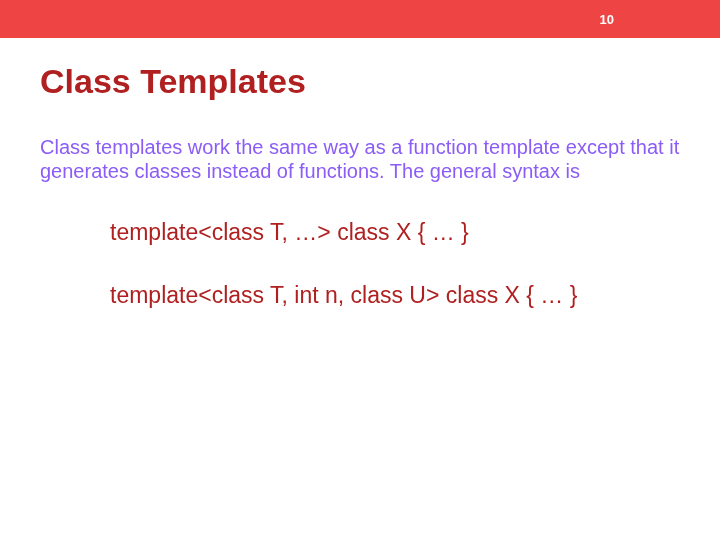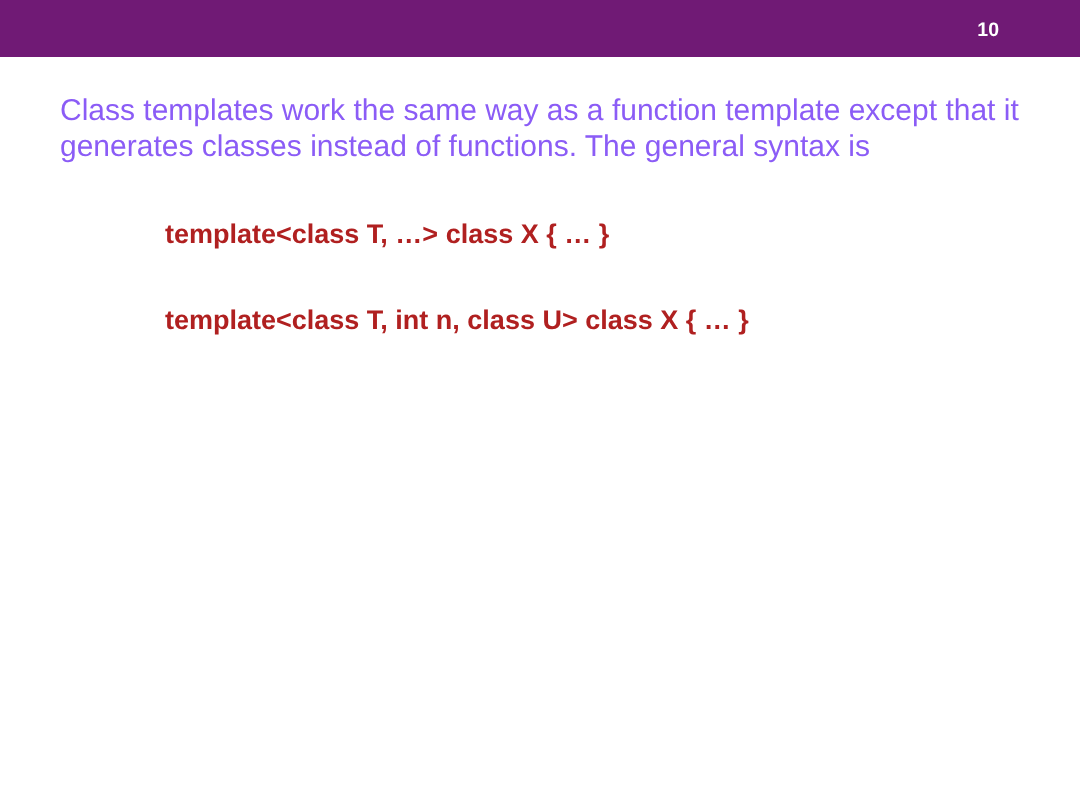--- a/index.html
+++ b/index.html
@@ -4,25 +4,25 @@
 <style>
   * { margin: 0; padding: 0; box-sizing: border-box; }
   html, body { width: 720px; height: 540px; overflow: hidden; }
   body {
     font-family: Arial, Helvetica, sans-serif;
     background: #ffffff;
   }
   .header-bar {
     width: 100%;
     height: 38px;
-    background: #701a75;
+    background: #ef4444;
     display: flex;
     justify-content: flex-end;
     align-items: center;
-    padding-right: 54px;
+    padding-right: 106px;
   }
   .page-number {
     color: #ffffff;
     font-size: 13px;
     font-weight: bold;
   }
   .content {
     padding: 24px 40px 0 40px;
   }
   .title {
@@ -31,35 +31,36 @@
     color: #b02020;
     margin-bottom: 34px;
   }
   .body-text {
     font-size: 20px;
     color: #8b5cf6;
     line-height: 1.2;
     margin-bottom: 36px;
   }
   .code-line {
-    font-size: 18px;
+    font-size: 23px;
     color: #b02020;
-    font-weight: bold;
+    font-weight: normal;
     padding-left: 70px;
     margin-bottom: 36px;
   }
 </style>
 </head>
 <body>
 
 <div class="header-bar">
   <span class="page-number">10</span>
 </div>
 
 <div class="content">
+  <h1 class="title">Class Templates</h1>
 
   <p class="body-text">Class templates work the same way as a function template except that it generates classes instead of functions.  The general syntax is</p>
 
   <p class="code-line">template&lt;class T, …&gt; class X { … }</p>
 
 
   <p class="code-line">template&lt;class T, int n, class U&gt; class X { … }</p>
 </div>
 
 </body></html>

